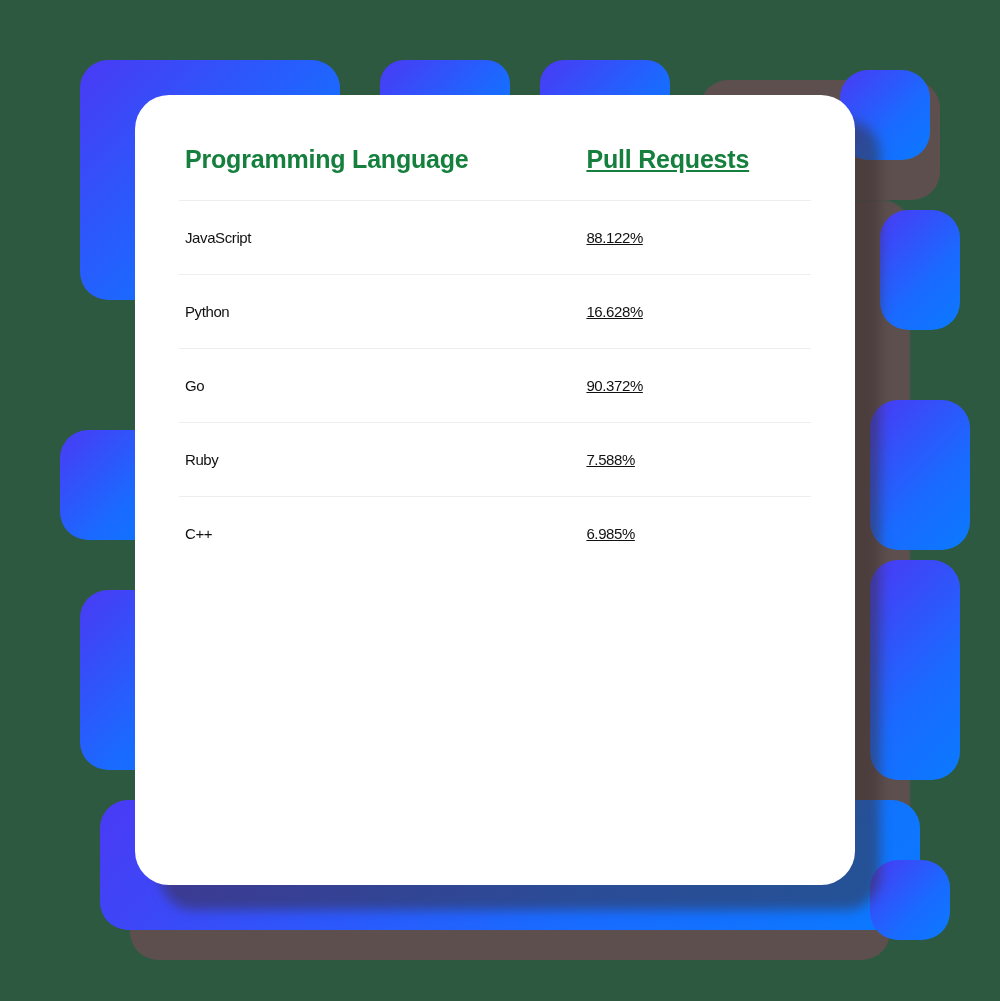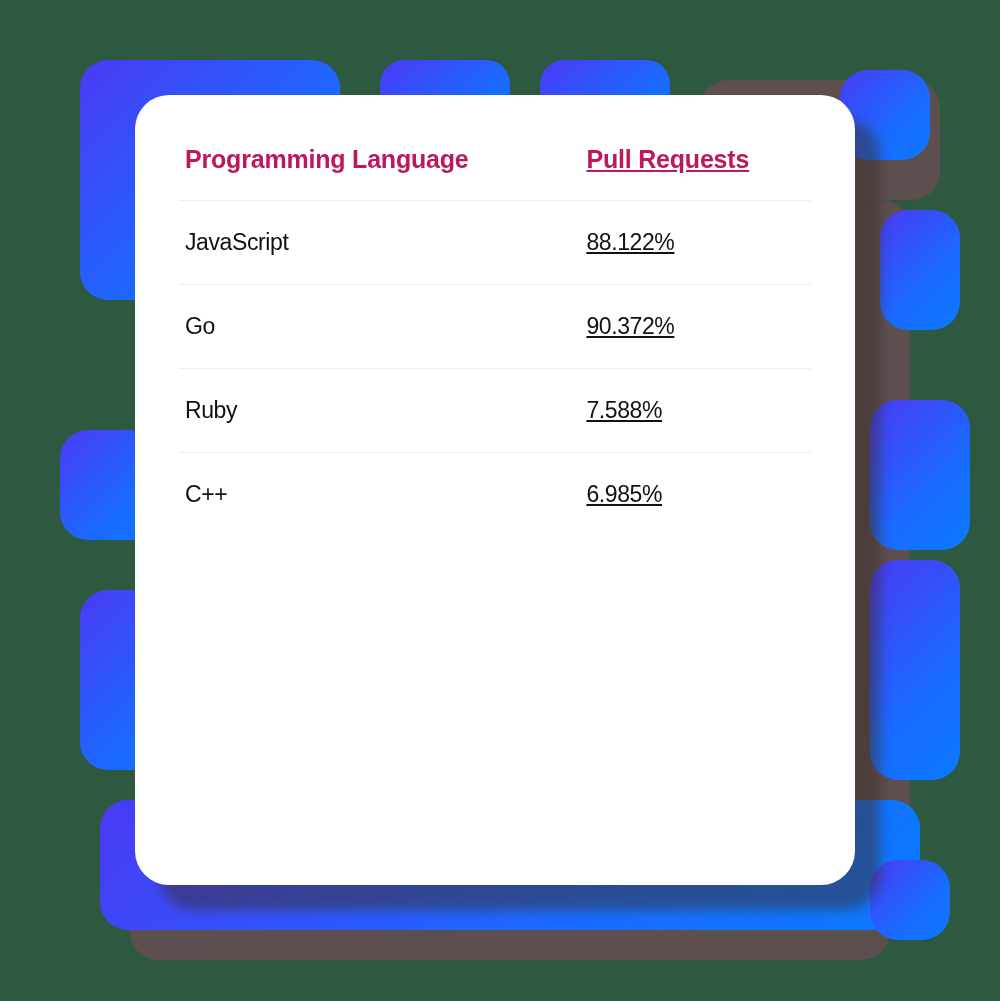--- a/index.html
+++ b/index.html
@@ -64,26 +64,26 @@
     padding: 38px 44px;
   }
   table {
     width: 100%;
     border-collapse: collapse;
   }
   th {
     text-align: left;
     font-weight: 800;
     font-size: 25px;
-    color: #be185d;
+    color: #15803d;
     padding: 12px 6px 26px 6px;
     letter-spacing: -0.2px;
   }
   td {
-    font-size: 23px;
+    font-size: 15px;
     color: #111;
     padding: 28px 6px;
     border-top: 1px solid #eceef0;
     letter-spacing: -0.4px;
   }
   th:nth-child(2), td:nth-child(2) {
     padding-left: 28px;
     text-decoration: underline;
   }
 </style>
@@ -114,20 +114,24 @@
         <th>Programming Language</th>
         <th>Pull Requests</th>
       </tr>
     </thead>
     <tbody>
       <tr>
         <td>JavaScript</td>
         <td>88.122%</td>
       </tr>
       <tr>
+        <td>Python</td>
+        <td>16.628%</td>
+      </tr>
+      <tr>
         <td>Go</td>
         <td>90.372%</td>
       </tr>
       <tr>
         <td>Ruby</td>
         <td>7.588%</td>
       </tr>
       <tr>
         <td>C++</td>
         <td>6.985%</td>

